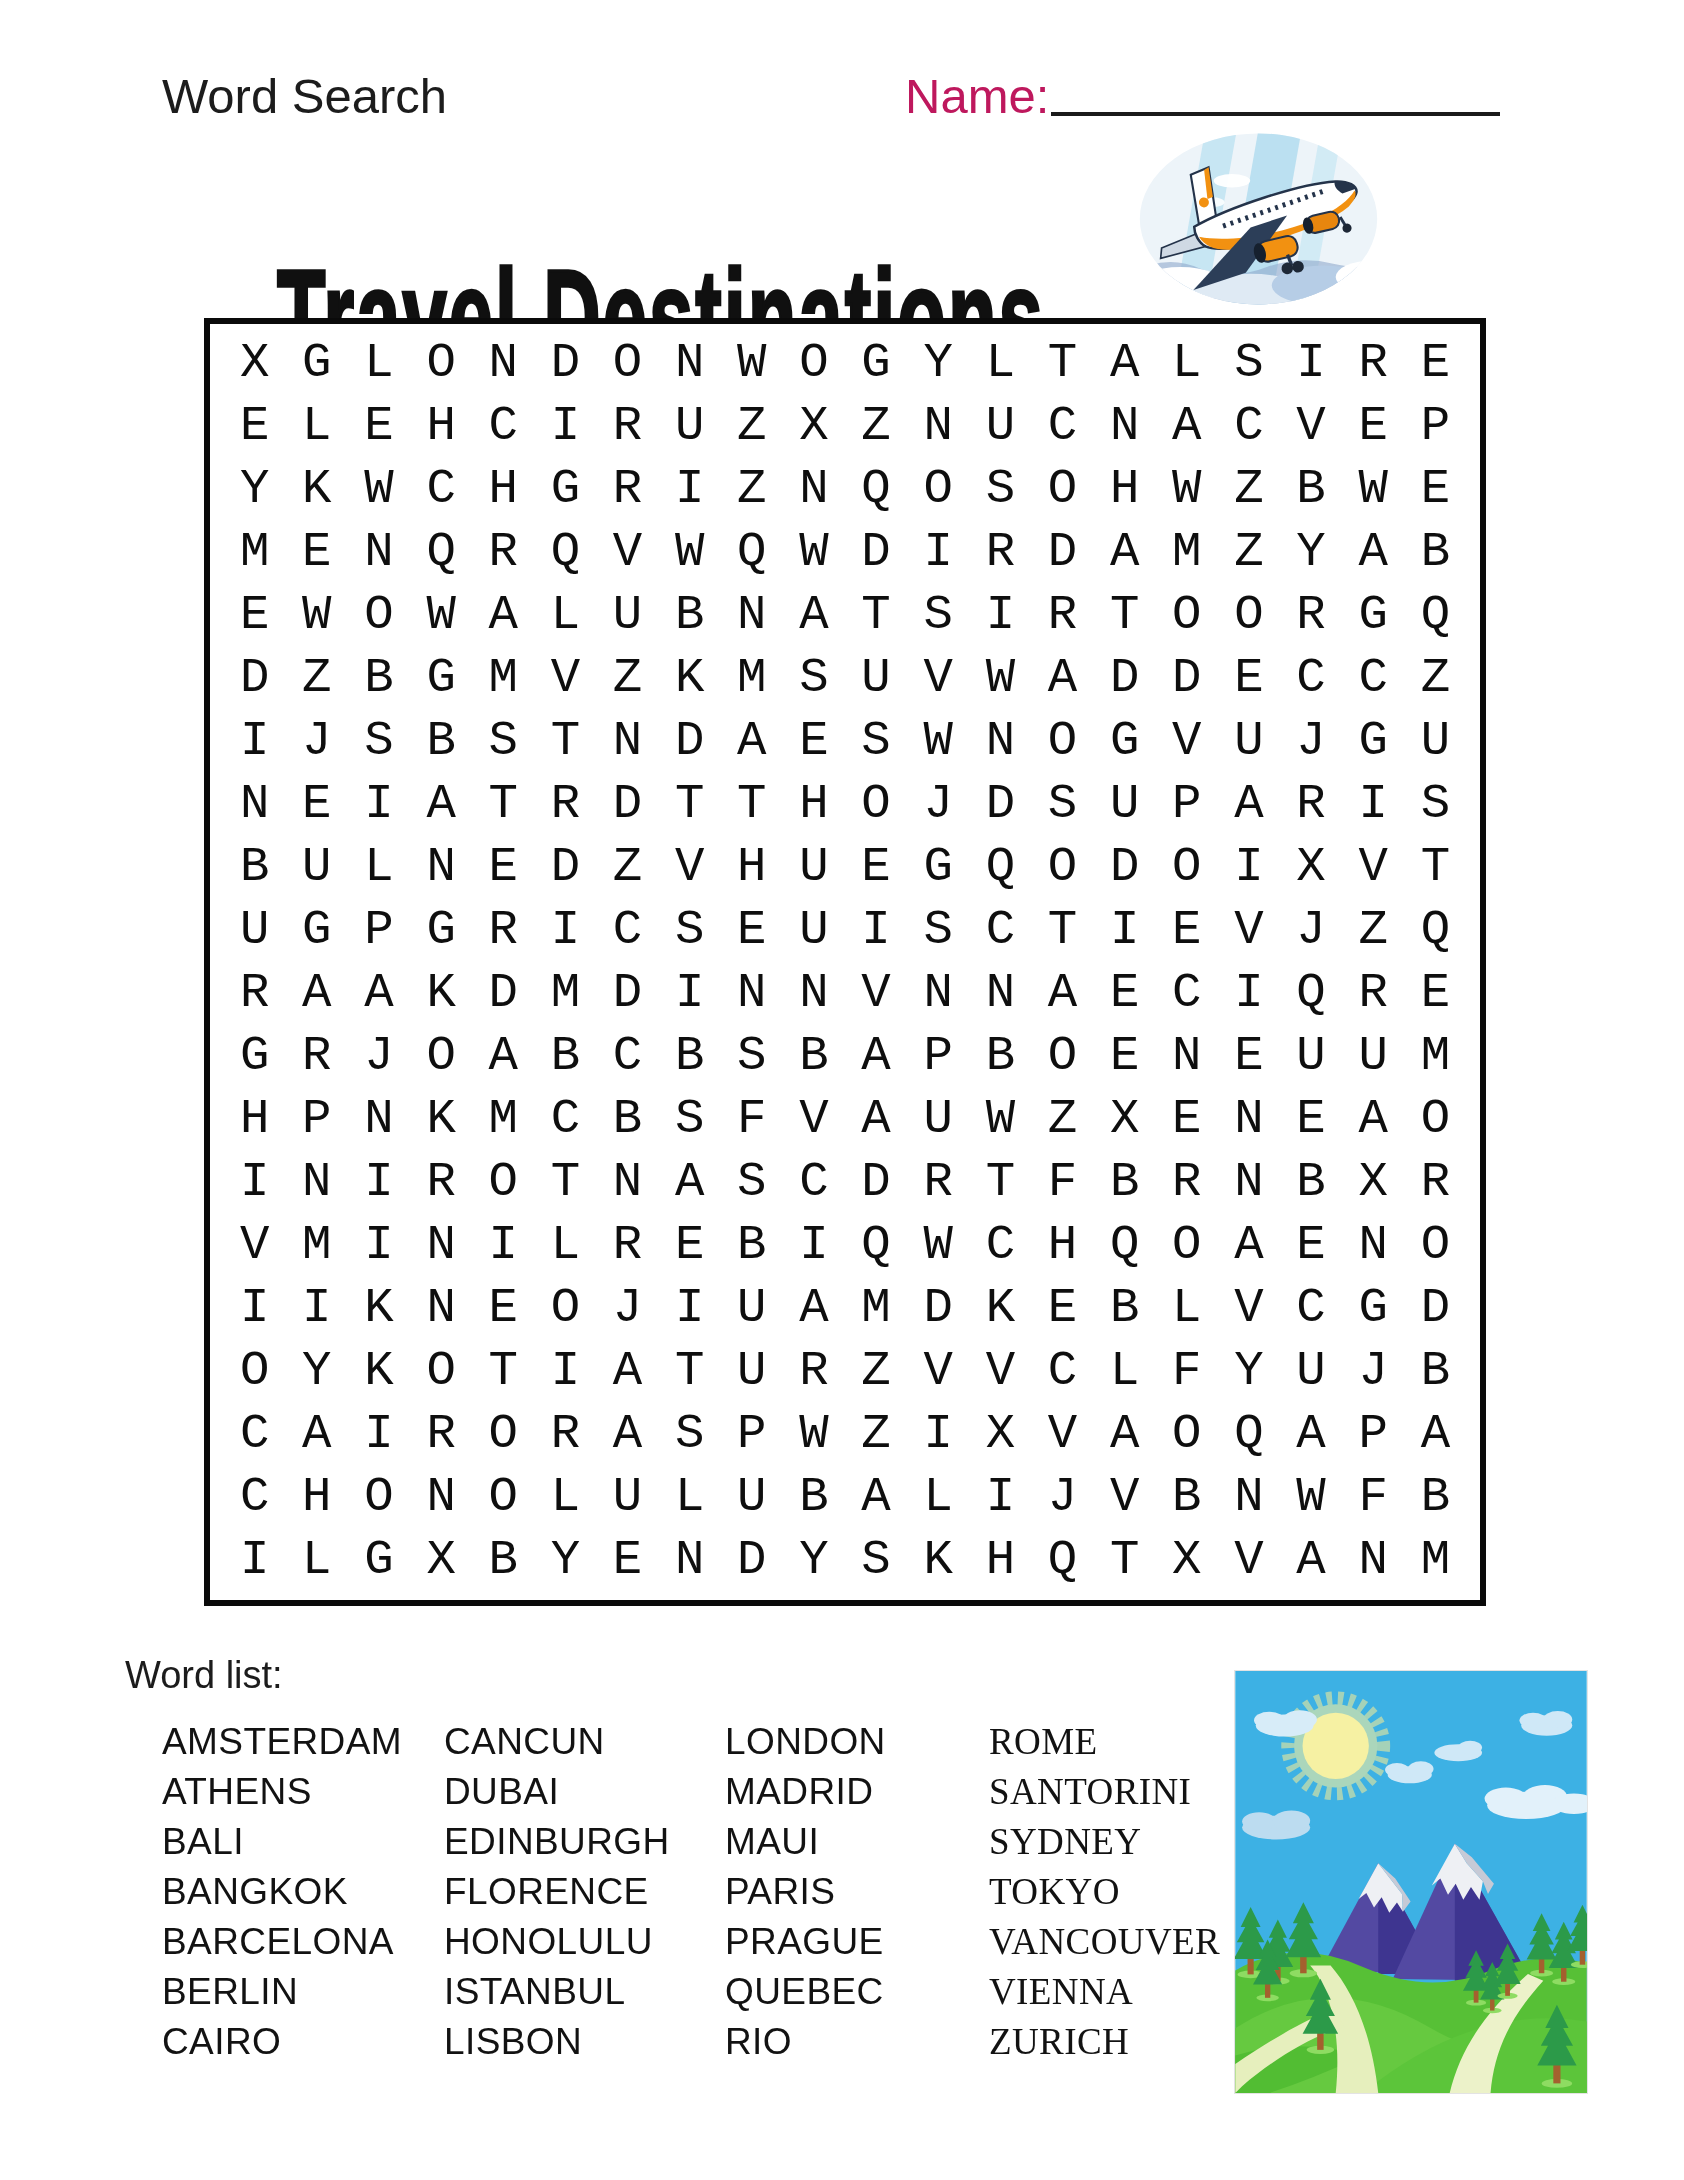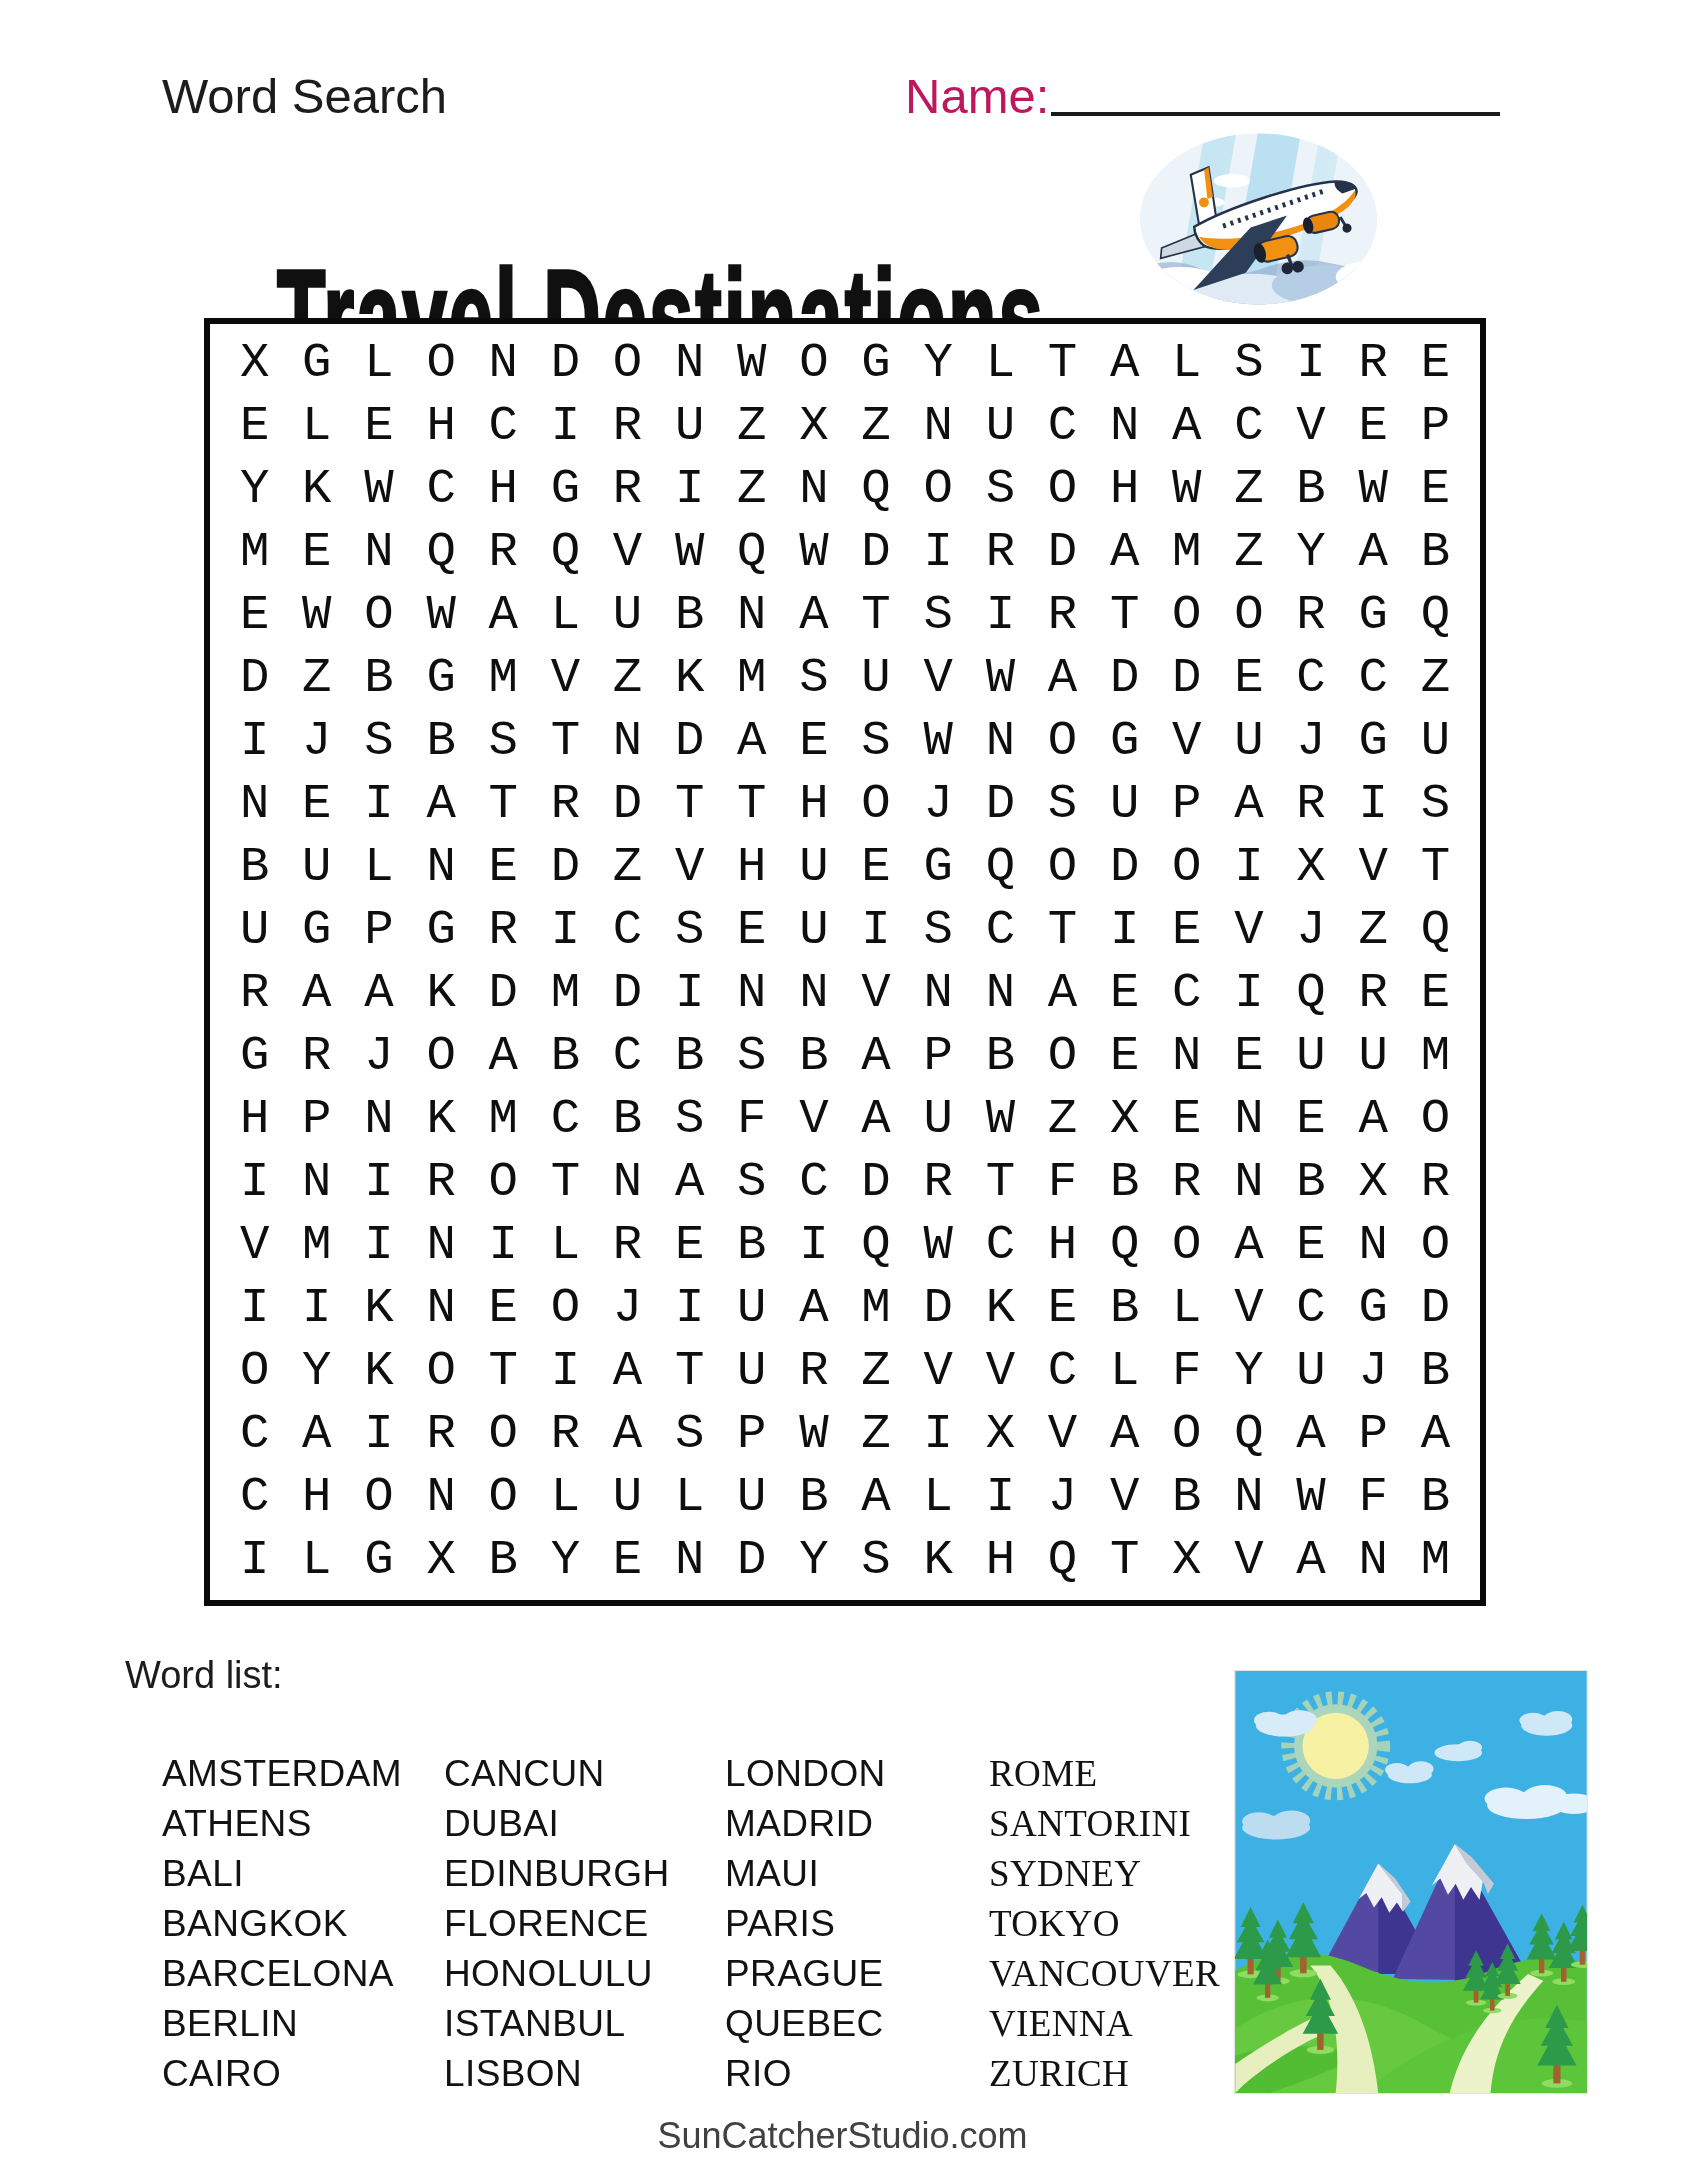--- a/index.html
+++ b/index.html
@@ -24,21 +24,21 @@
   .grid-frame{position:absolute;left:204px;top:318px;width:1282px;height:1288px;
               border:6.8px solid #0a0a0a;box-sizing:border-box;background:#ffffff;
               display:grid;grid-template-columns:repeat(20,1fr);grid-template-rows:repeat(20,1fr);
               padding:8.5px 13.6px;}
   .cell{display:flex;align-items:center;justify-content:center;
         font-family:"Liberation Mono",monospace;font-size:49px;color:#0e0e0e;line-height:1;}
 
   
   .wl-label{position:absolute;left:125px;top:1656px;font-size:38px;line-height:1;color:#1c1c1c;}
   .wordlist{position:absolute;left:0;top:1717px;width:1685px;height:366px;}
-  .wl-col{position:absolute;top:0;margin-top:32px;}
+  .wl-col{position:absolute;top:0;}
   .wl-col:nth-child(1){left:162px;}
   .wl-col:nth-child(2){left:444px;}
   .wl-col:nth-child(3){left:725px;}
   .wl-col:nth-child(4){left:989px;font-family:Liberation Serif, serif;}
   .wl-item{font-size:37px;line-height:50px;color:#121212;letter-spacing:0.4px;white-space:nowrap;}
 
   
   .landscape-box{position:absolute;left:1235px;top:1671px;width:352px;height:422px;
                  outline:0.9px solid #e3e3e3;}
   .landscape-box svg{width:100%;height:100%;display:block;}
@@ -614,16 +614,15 @@
       <use href="#tree" transform="translate(283,352) scale(0.7)"></use>
       <use href="#tree" transform="translate(302,364) scale(0.65)"></use>
       <use href="#tree" transform="translate(320,344) scale(0.7)"></use>
       <use href="#tree" transform="translate(360,312) scale(0.8)"></use>
       <use href="#tree" transform="translate(386,322) scale(0.8)"></use>
       <use href="#tree" transform="translate(408,302) scale(0.8)"></use>
       <use href="#tree" transform="translate(378,428) scale(1.05)"></use>
     </svg>
   </div>
 
-  <div class="footer">SunCatcherStudio.com</div>
 
 </div>
 
 
 </body></html>

